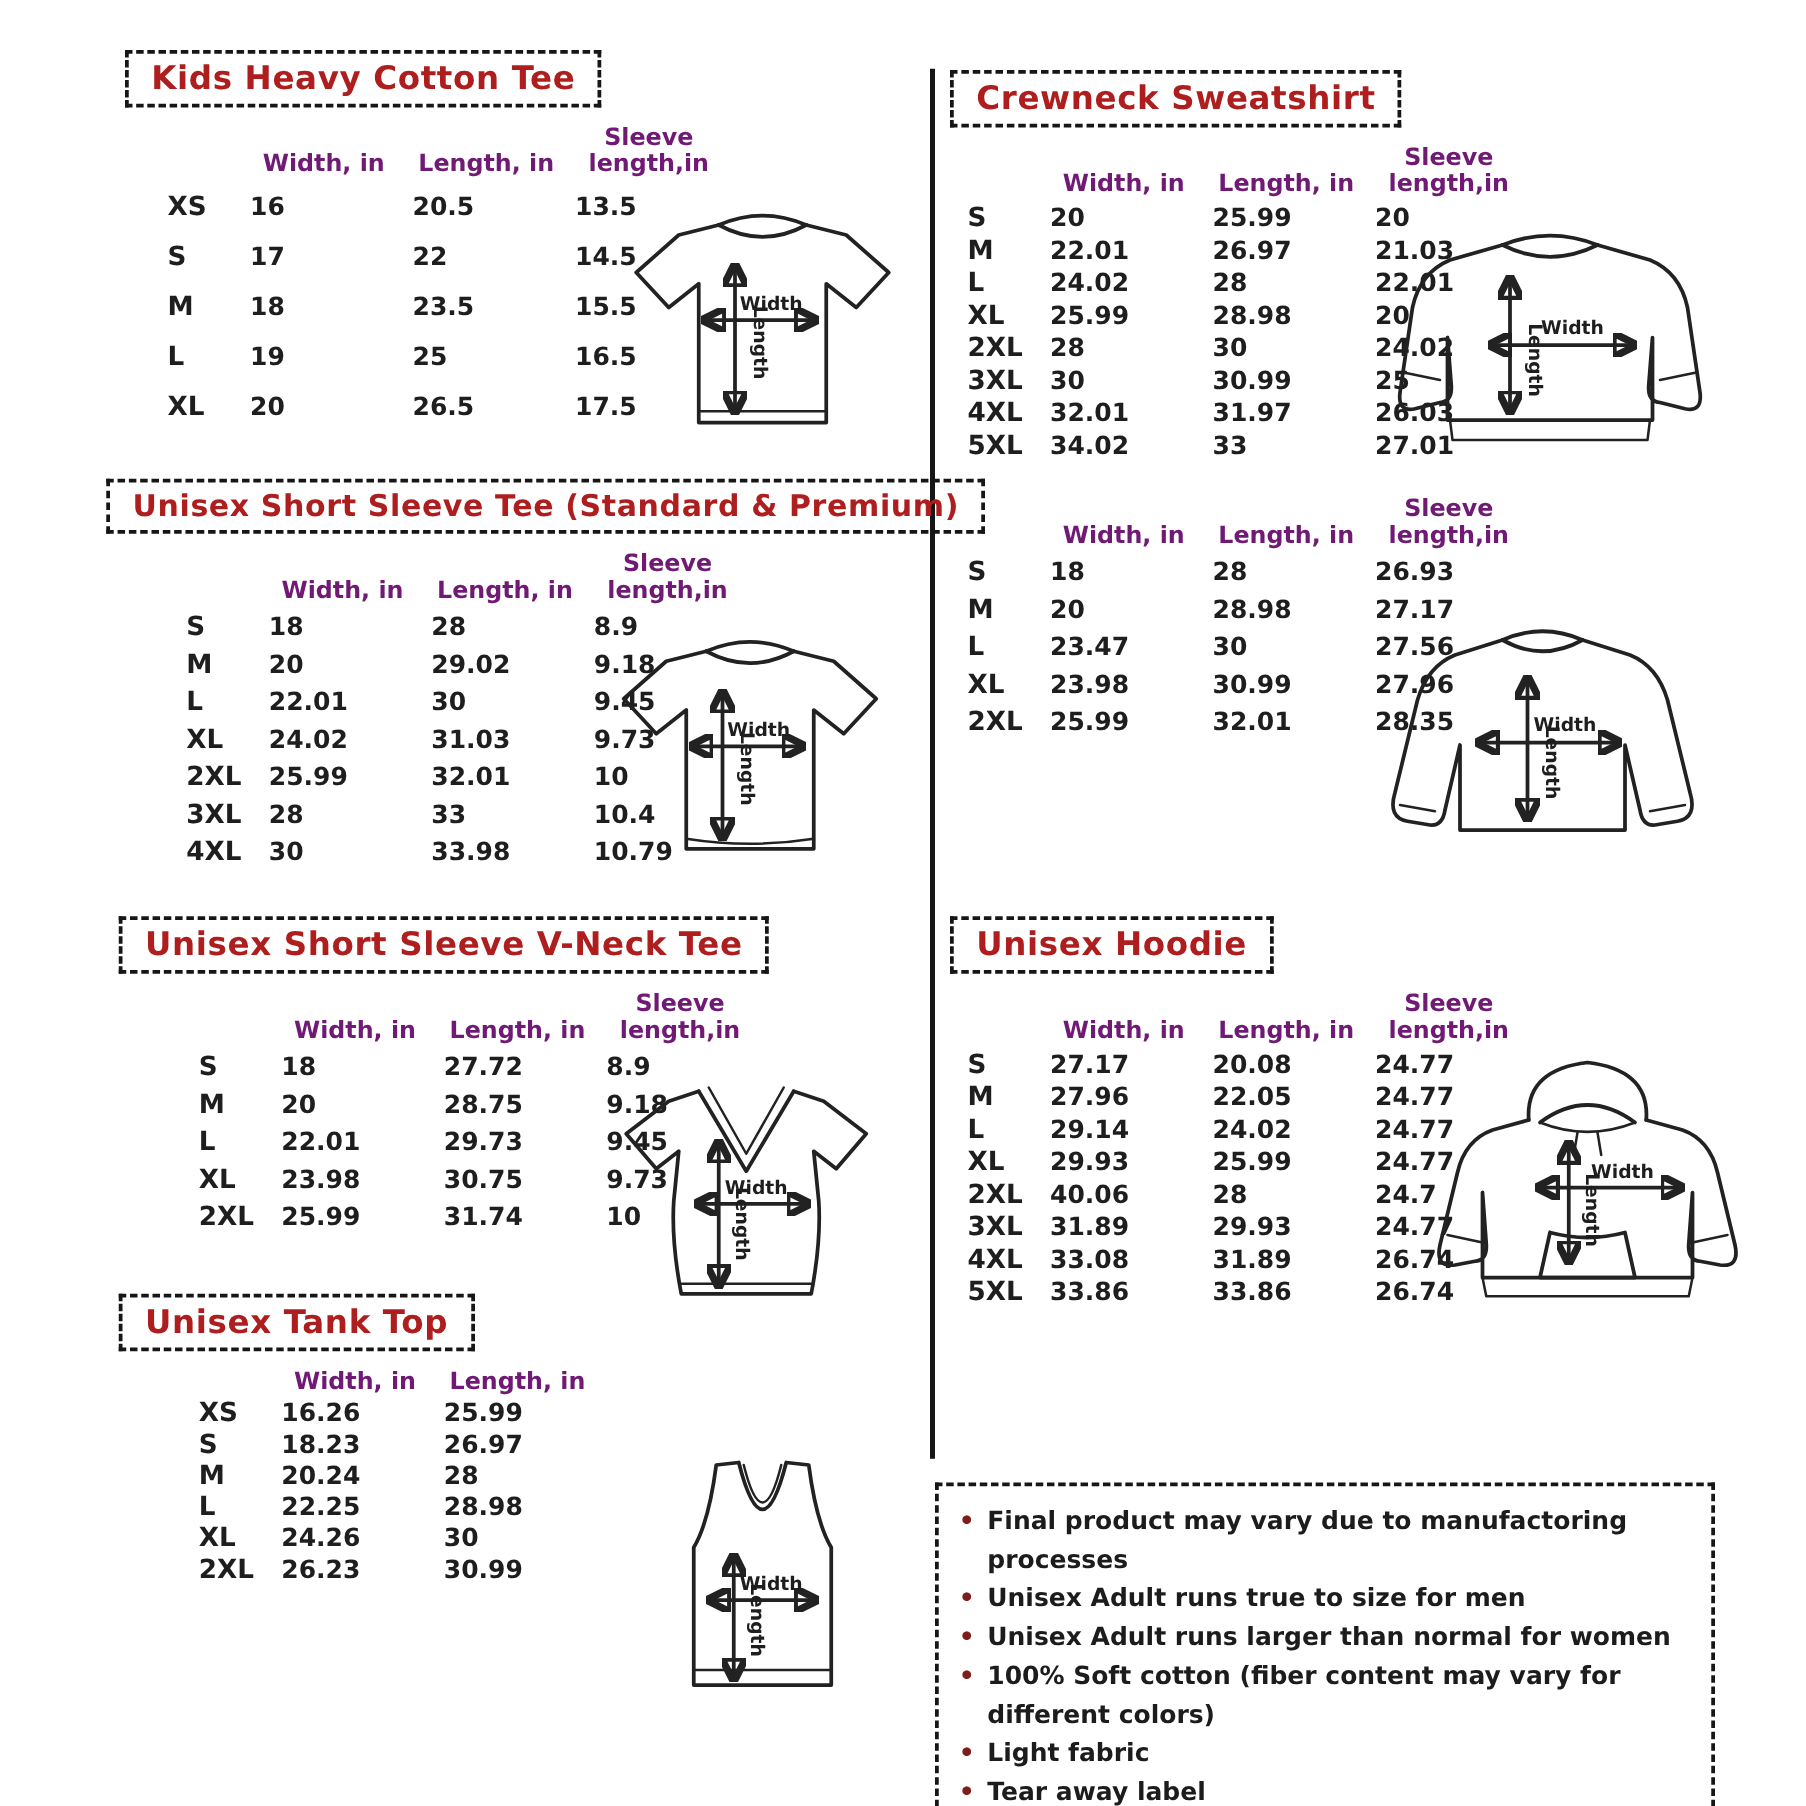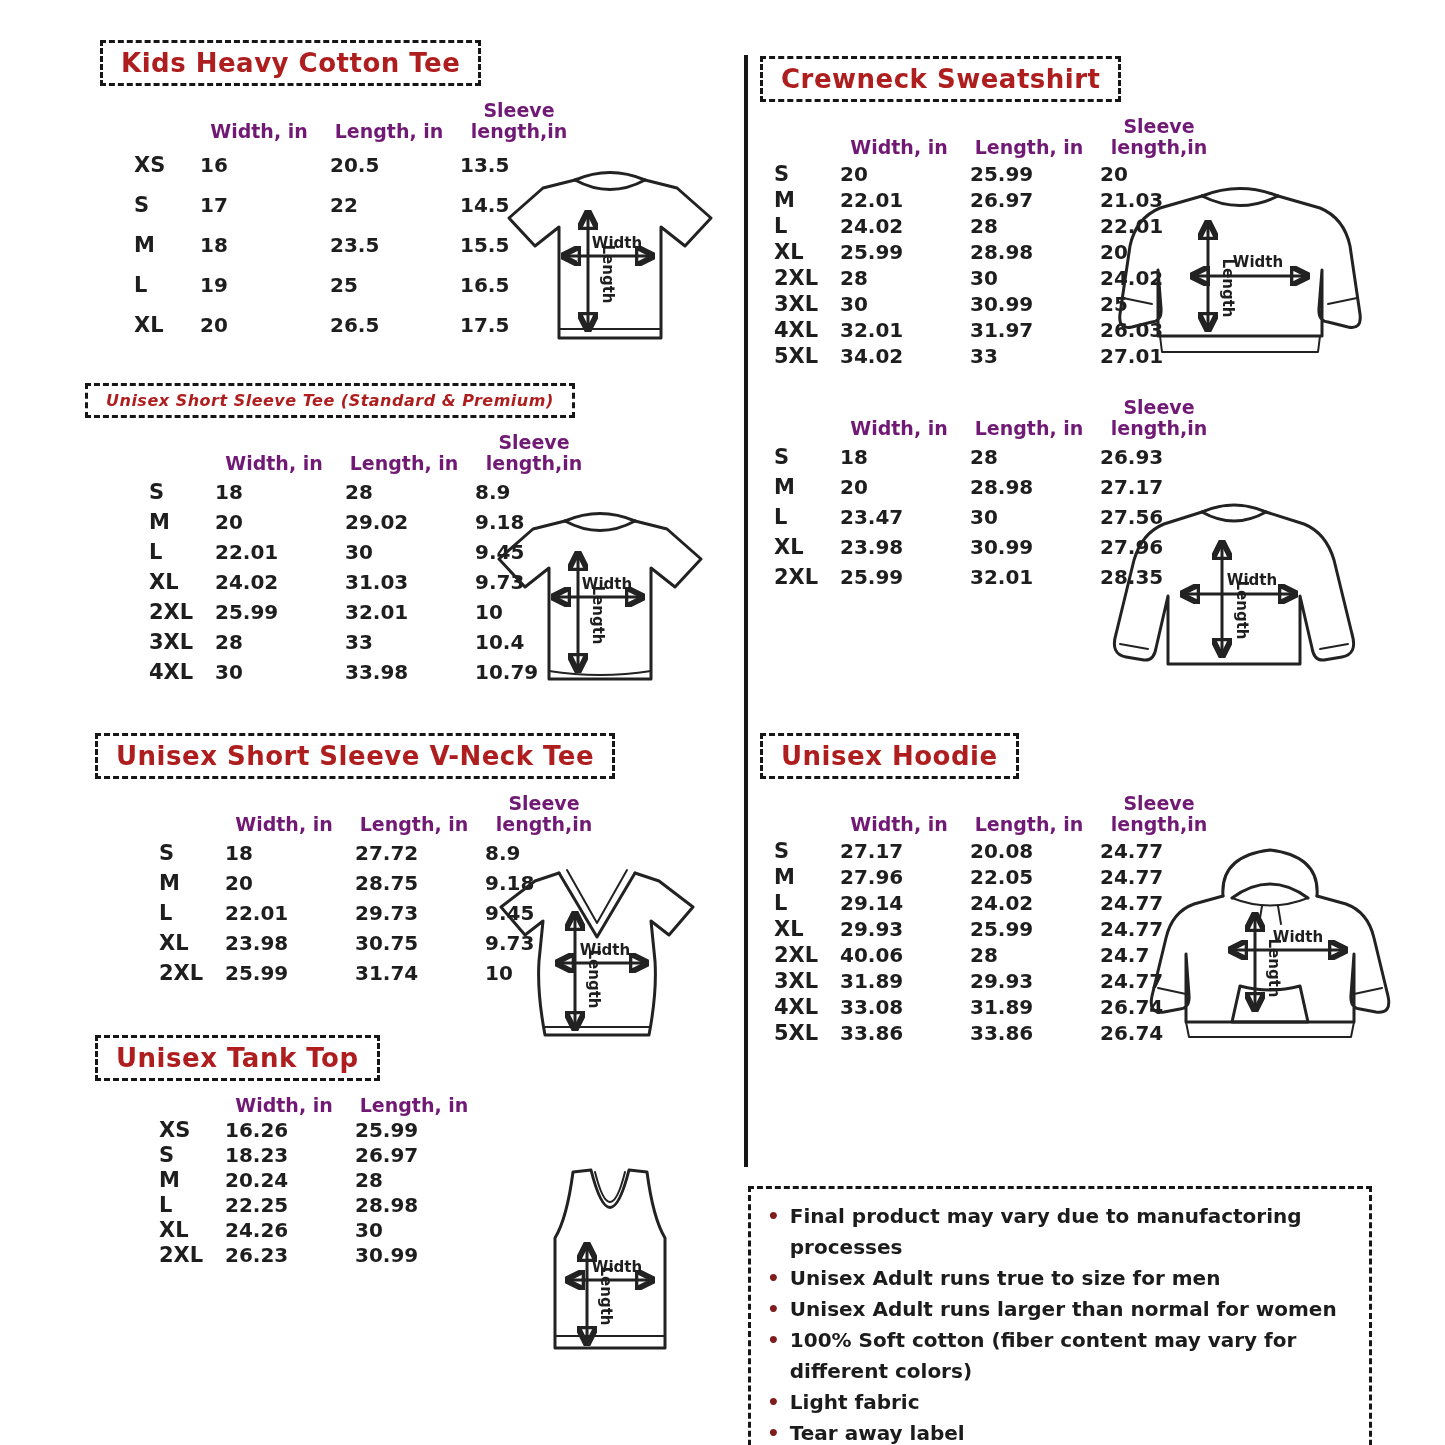--- a/index.html
+++ b/index.html
@@ -3,21 +3,21 @@
 <meta charset="utf-8">
 <style>
   html,body{margin:0;padding:0;background:#ffffff;}
   .page{position:relative;width:1445px;height:1445px;background:#fff;
         font-family:"DejaVu Sans",sans-serif;color:#1e1e1e;overflow:hidden;}
   .divider{position:absolute;left:744px;top:55px;width:4px;height:1112px;background:#161616;}
   .section{position:absolute;}
   .title-wrap{text-align:left;}
   .title-box{display:inline-block;border:3px dashed #161616;padding:5px 18px;
              font-size:26px;font-weight:bold;color:#AF1E1E;letter-spacing:.5px;white-space:nowrap;}
-  .title-sm{font-size:16px;font-style:italic;}
+  .title-sm{font-size:24px;}
   .size-table{border-collapse:collapse;margin-top:12px;}
   .size-table th{color:#701a75;font-size:19px;font-weight:bold;text-align:center;
                  white-space:pre-line;padding:2px 6px;line-height:1.12;vertical-align:bottom;}
   .size-table th.corner{min-width:54px;}
   .size-table td{font-size:20px;font-weight:bold;text-align:left;padding:3px 6px;color:#1e1e1e;}
   .size-table td.size-label{min-width:48px;font-size:21px;}
   .size-table td:not(.size-label), .size-table th:not(.corner){min-width:118px;}
   .rh36 td{padding-top:8px;padding-bottom:8px;}
   .rh28 td{padding-top:3px;padding-bottom:3px;}
   .rh25 td{padding-top:1px;padding-bottom:1px;}

